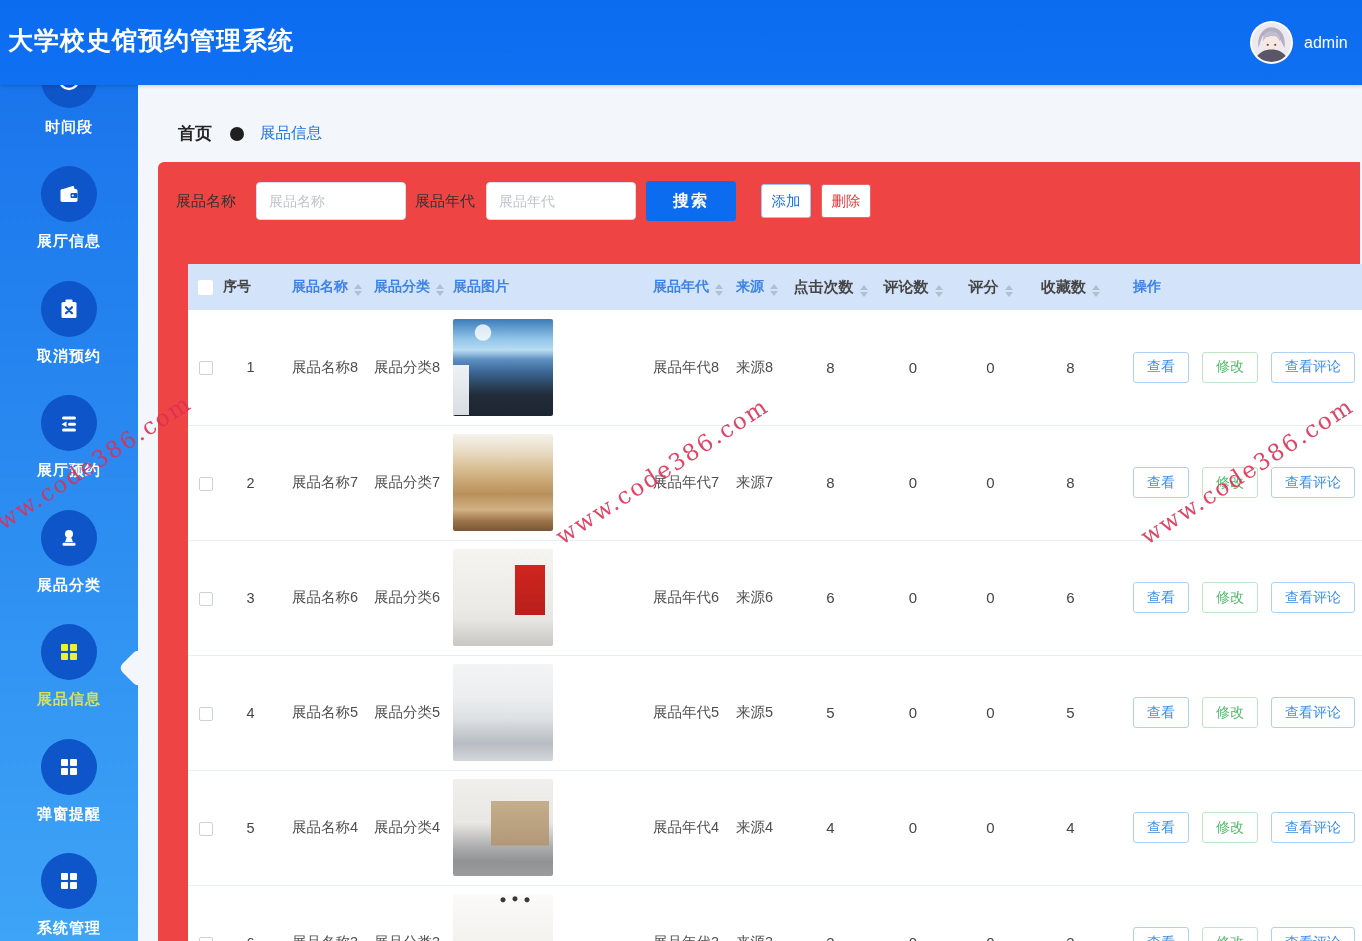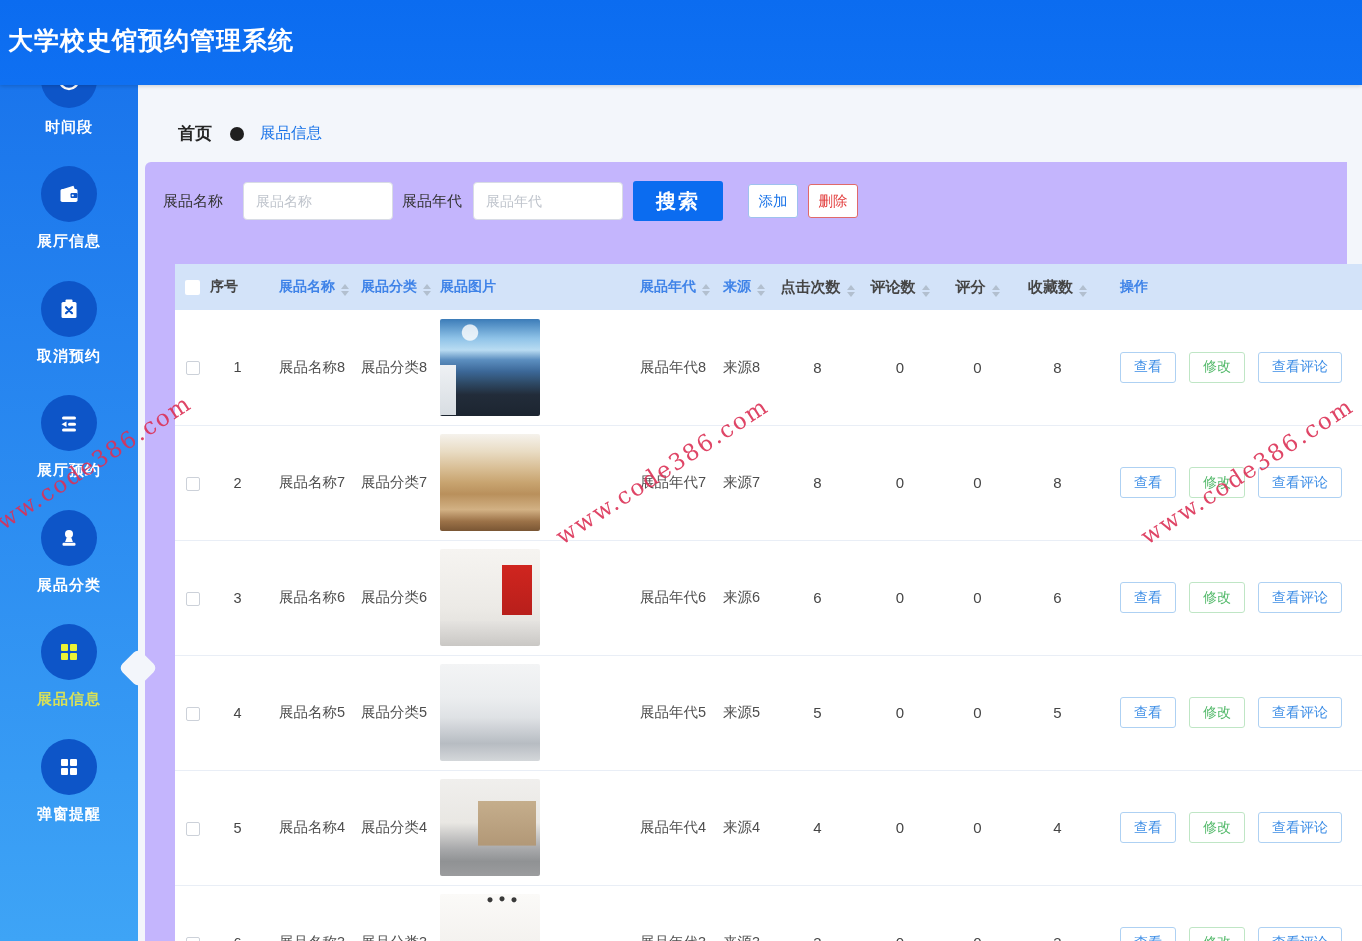--- a/index.html
+++ b/index.html
@@ -37,34 +37,34 @@
   .notch { position:absolute; left:124px; top:654px; width:28px; height:28px; background:#f3f6fb;
            border-radius:6px; transform:rotate(45deg); z-index:2; }
 
   
   .main { position:absolute; left:138px; top:85px; width:1016px; height:856px; }
   .crumbs { position:absolute; left:40px; top:37px; display:flex; align-items:center; }
   .crumb-home { font-size:17px; font-weight:700; color:#262626; cursor:pointer; }
   .crumb-dot { width:14px; height:14px; border-radius:50%; background:#1f1f1f; margin:0 16px 0 18px; }
   .crumb-cur { font-size:15.5px; color:var(--link-blue,#1b74e8); cursor:pointer; }
 
-  .panel { position:absolute; left:7px; top:77px; width:1202px; height:779px; background:#c4b5fd;
+  .panel { position:absolute; left:20px; top:77px; width:1202px; height:779px; background:#ef4444;
            border-radius:6px 0 0 0; }
 
   
   .tbar { position:absolute; left:0; top:19px; width:100%; height:40px; }
   .tbar .flabel { position:absolute; font-size:15px; color:#333; line-height:40px; }
   .lbl-name { left:18px; } .lbl-year { left:257px; }
   .tbar input[type=text] { position:absolute; top:1px; width:150px; height:38px;
         border:1px solid #d8dce5; border-radius:4px; padding:0 12px; font-size:14px; color:#333;
         outline:none; background:#fff; }
   .tbar input::placeholder { color:#bfc4cc; }
   .inp-name { left:98px; } .inp-year { left:328px; }
   .btn-search { position:absolute; left:488px; top:0; width:90px; height:40px; border:none;
-        background:var(--header-bg,#1370eb); color:#fff; font-size:20px; font-weight:600;
+        background:var(--header-bg,#1370eb); color:#fff; font-size:16px; font-weight:600;
         border-radius:3px; cursor:pointer; letter-spacing:2px; }
   .btn-add { position:absolute; left:603px; top:3px; width:50px; height:34px; background:#fff;
         border:1px solid #9fc2ee; color:var(--link-blue,#1b74e8); font-size:14.5px;
         border-radius:3px; cursor:pointer; }
   .btn-del { position:absolute; left:663px; top:3px; width:50px; height:34px; background:#fff;
         border:1px solid #e06a6a; color:var(--danger-red,#e23b3b); font-size:14.5px;
         border-radius:3px; cursor:pointer; }
 
   
   .tblwrap { position:absolute; left:30px; top:102px; width:1225px; }
@@ -125,20 +125,35 @@
   .wm2 { left:662px; top:471px; }
   .wm3 { left:1247px;top:471px; }
 </style>
 </head>
 <body>
 
 <div id="app">
 
   <header class="hdr">
     <h1>大学校史馆预约管理系统</h1>
+    <div class="user">
+      <span class="avatar">
+        <svg width="39" height="39" viewBox="0 0 42 42">
+          <circle cx="21" cy="21" r="21" fill="#ece9f1"></circle>
+          <path d="M7 27 C5 14 12 4.5 21 4.5 C30 4.5 37 13 35 27 C32 21 30 17 27.5 12.5 C22 16 14.5 16 12 13.5 C10 17 8.5 21.5 7 27 Z" fill="#b3aec0"></path>
+          <ellipse cx="21" cy="22.5" rx="9" ry="8.5" fill="#f7e9e2"></ellipse>
+          <path d="M12 20 C11 13 15 9 21 9 C27 9 31 13 30 20 C28 15 25 13.5 21 13.5 C17 13.5 14 15 12 20 Z" fill="#c3bdd0"></path>
+          <circle cx="17" cy="23.5" r="1.2" fill="#5a5560"></circle>
+          <circle cx="25" cy="23.5" r="1.2" fill="#5a5560"></circle>
+          <path d="M4 38 C8 31 14 28.5 21 28.5 C28 28.5 34 31 38 38 C33 41 27 42 21 42 C15 42 9 41 4 38 Z" fill="#5a5668"></path>
+        </svg>
+      </span>
+      <span class="uname">admin</span>
+
+    </div>
   </header>
 
   <aside class="side">
     <div class="side-item">
       <span class="icircle">
         <svg width="26" height="26" viewBox="0 0 26 26">
             <circle cx="13" cy="13" r="9" fill="none" stroke="#fff" stroke-width="2.4"></circle>
             <path d="M13 8v5l3.5 2.5" stroke="#fff" stroke-width="2.2" fill="none" stroke-linecap="round"></path>
           </svg>
       </span>
@@ -204,20 +219,33 @@
         <svg width="26" height="26" viewBox="0 0 26 26">
             <g fill="#fff">
               <rect x="5" y="5" width="7" height="7" rx="1"></rect>
               <rect x="14" y="5" width="7" height="7" rx="1"></rect>
               <rect x="5" y="14" width="7" height="7" rx="1"></rect>
               <rect x="14" y="14" width="7" height="7" rx="1"></rect>
             </g>
           </svg>
       </span>
       <span class="ilabel">弹窗提醒</span>
+    </div>
+    <div class="side-item">
+      <span class="icircle">
+        <svg width="26" height="26" viewBox="0 0 26 26">
+            <g fill="#fff">
+              <rect x="5" y="5" width="7" height="7" rx="1"></rect>
+              <rect x="14" y="5" width="7" height="7" rx="1"></rect>
+              <rect x="5" y="14" width="7" height="7" rx="1"></rect>
+              <rect x="14" y="14" width="7" height="7" rx="1"></rect>
+            </g>
+          </svg>
+      </span>
+      <span class="ilabel">系统管理</span>
     </div>
   </aside>
   <div class="notch"></div>
 
   <main class="main">
     <nav class="crumbs">
       <span class="crumb-home">首页</span>
       <span class="crumb-dot"></span>
       <span class="crumb-cur">展品信息</span>
     </nav>

